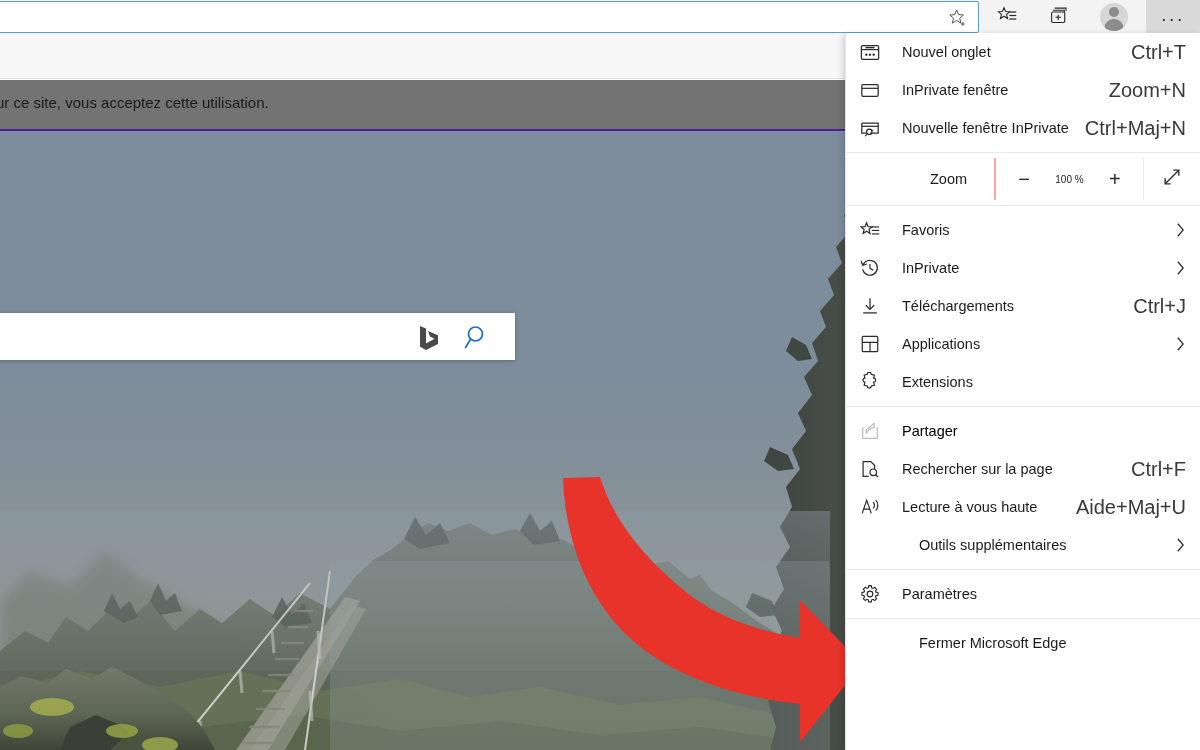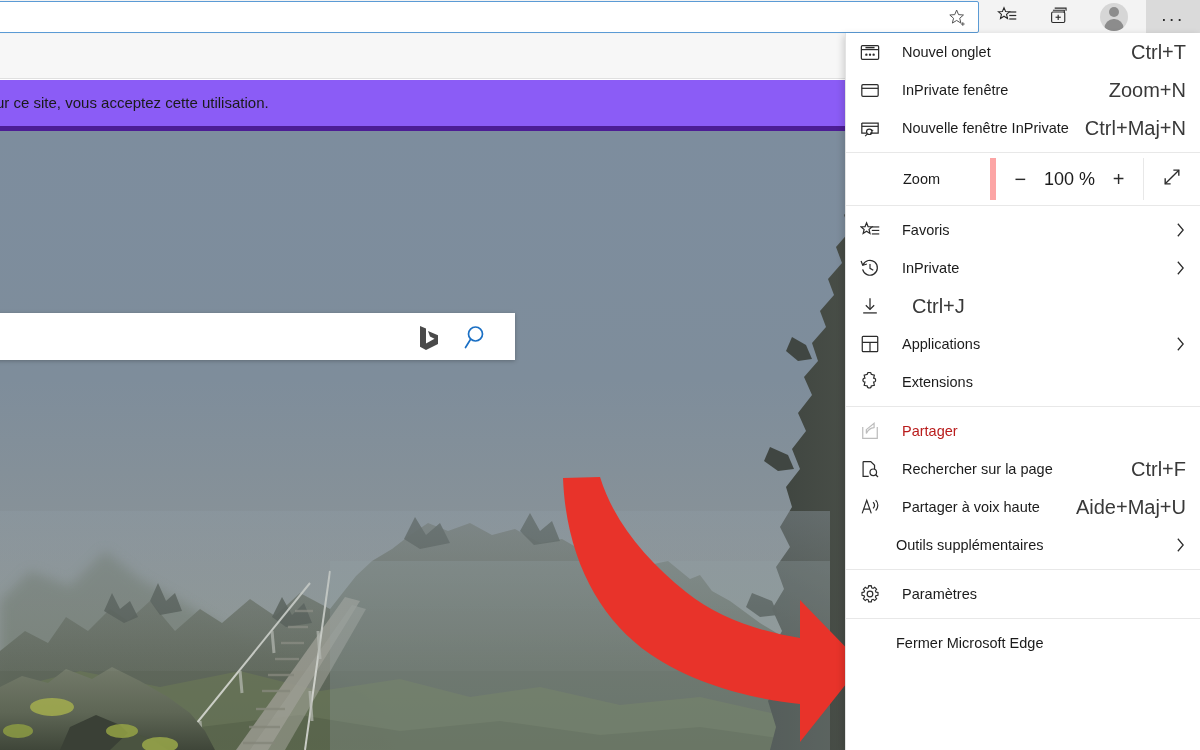--- a/index.html
+++ b/index.html
@@ -52,22 +52,22 @@
   }
   .dots { letter-spacing: 2.5px; font-size: 19px; color: #2b2b2b; line-height: 1; padding-bottom:6px;}
 
   
   .page-strip {
     position: absolute; left: 0; top: 34px; width: 1200px; height: 45px;
     background: #f7f7f7; border-bottom: 1px solid #e0e0e0;
   }
   .cookie-banner {
     position: absolute; left: 0; top: 80px; width: 1200px; height: 51px;
-    background: #8b5cf6;
-    border-bottom: 5px solid #4c1d95;
+    background: #737373;
+    border-bottom: 2px solid #4c1d95;
   }
   .cookie-text {
     position: absolute; left: -4px; top: 14px;
     font-size: 15px; color: #1a1a1a; white-space: nowrap;
     font-family: "Liberation Sans", sans-serif;
   }
 
   
   .photo {
     position: absolute; left: 0; top: 131px; width: 1200px; height: 619px;
@@ -125,43 +125,43 @@
     color: #1b1b1b;
     white-space: nowrap;
   }
   .mi .sc {
     font-size: 20px; color: #393939; white-space: nowrap; margin-left: 10px;
   }
   .mi .chev {
     width: 16px; min-width: 16px; display:flex; align-items:center; justify-content:flex-end;
     margin-left: 8px;
   }
-  .mi.disabled .lbl { color: #b91c1c; }
+  .mi.disabled .lbl { color: #000000; }
   .mi.disabled .ico svg { stroke: #bdbdbd; }
-  .mi.noicon .lbl { margin-left: 36px; }
+  .mi.noicon .lbl { margin-left: 59px; }
 
   .sep { height: 1px; background: #e8e8e8; margin: 5px 0 5px 0; }
 
   
   .zoomrow {
     height: 42px; display: flex; align-items: stretch;
   }
   .zr-label {
     flex: 0 0 150px; display: flex; align-items: center;
-    padding-left: 57px; font-size: 14.5px; color: #1b1b1b;
-    border-right: 6px solid #fca5a5;
+    padding-left: 84px; font-size: 14.5px; color: #1b1b1b;
+    border-right: 2px solid #fca5a5;
   }
   .zr-ctrl {
     flex: 1 1 auto; display: flex; align-items: center; justify-content: space-around;
     border-right: 1px solid #e8e8e8; padding: 0 6px;
   }
   .zr-minus, .zr-plus {
     font-size: 20px; color: #2b2b2b; width: 26px; text-align: center; line-height: 1;
   }
-  .zr-pct { font-size: 18px; color: #1b1b1b; }
+  .zr-pct { font-size: 10px; color: #1b1b1b; }
   .zr-full { flex: 0 0 56px; display: flex; align-items: center; justify-content: center; }
 
   svg.s { stroke: #2b2b2b; fill: none; stroke-width: 1.35; }
 </style>
 </head>
 <body>
 
 <div id="root">
 
   <div class="photo">
@@ -506,20 +506,21 @@
     </div>
 
     <div class="mi">
       <span class="ico">
         <svg class="s" viewBox="0 0 22 22" width="20" height="20" aria-hidden="true">
           <line x1="11" y1="2.5" x2="11" y2="14.6" stroke-width="1.4"></line>
           <path d="M6.4,10.2 L11,14.8 L15.6,10.2" stroke-width="1.4"></path>
           <line x1="3.5" y1="18.6" x2="18.5" y2="18.6" stroke-width="1.4"></line>
         </svg>
       </span>
+      <span class="lbl">Téléchargements</span>
       <span class="sc">Ctrl+J</span>
     </div>
 
     <div class="mi">
       <span class="ico">
         <svg class="s" viewBox="0 0 22 22" width="20" height="20" aria-hidden="true">
           <rect x="2.5" y="2.5" width="17" height="17" rx="1"></rect>
           <line x1="2.5" y1="9.2" x2="19.5" y2="9.2"></line>
           <line x1="11" y1="9.2" x2="11" y2="19.5"></line>
         </svg>
@@ -570,21 +571,21 @@
     </div>
 
     <div class="mi">
       <span class="ico">
         <svg class="s" viewBox="0 0 22 22" width="20" height="20" aria-hidden="true">
           <path d="M2.4,18 L7.4,3.6 L12.4,18 M4.3,13.4 h6.2" stroke-width="1.3"></path>
           <path d="M14.4,5.6 a5.2,5.2 0 0,1 0,7" stroke-width="1.3"></path>
           <path d="M17.2,3.4 a8,8 0 0,1 0,11.4" stroke-width="1.3"></path>
         </svg>
       </span>
-      <span class="lbl">Partager à voix haute</span>
+      <span class="lbl">Lecture à vous haute</span>
       <span class="sc">Aide+Maj+U</span>
     </div>
 
     <div class="mi noicon">
       <span class="lbl">Outils supplémentaires</span>
       <span class="chev">
         <svg class="s" viewBox="0 0 12 18" width="11" height="16" aria-hidden="true">
             <path d="M3,2 L9,9 L3,16" stroke-width="1.4"></path>
           </svg>
       </span>

